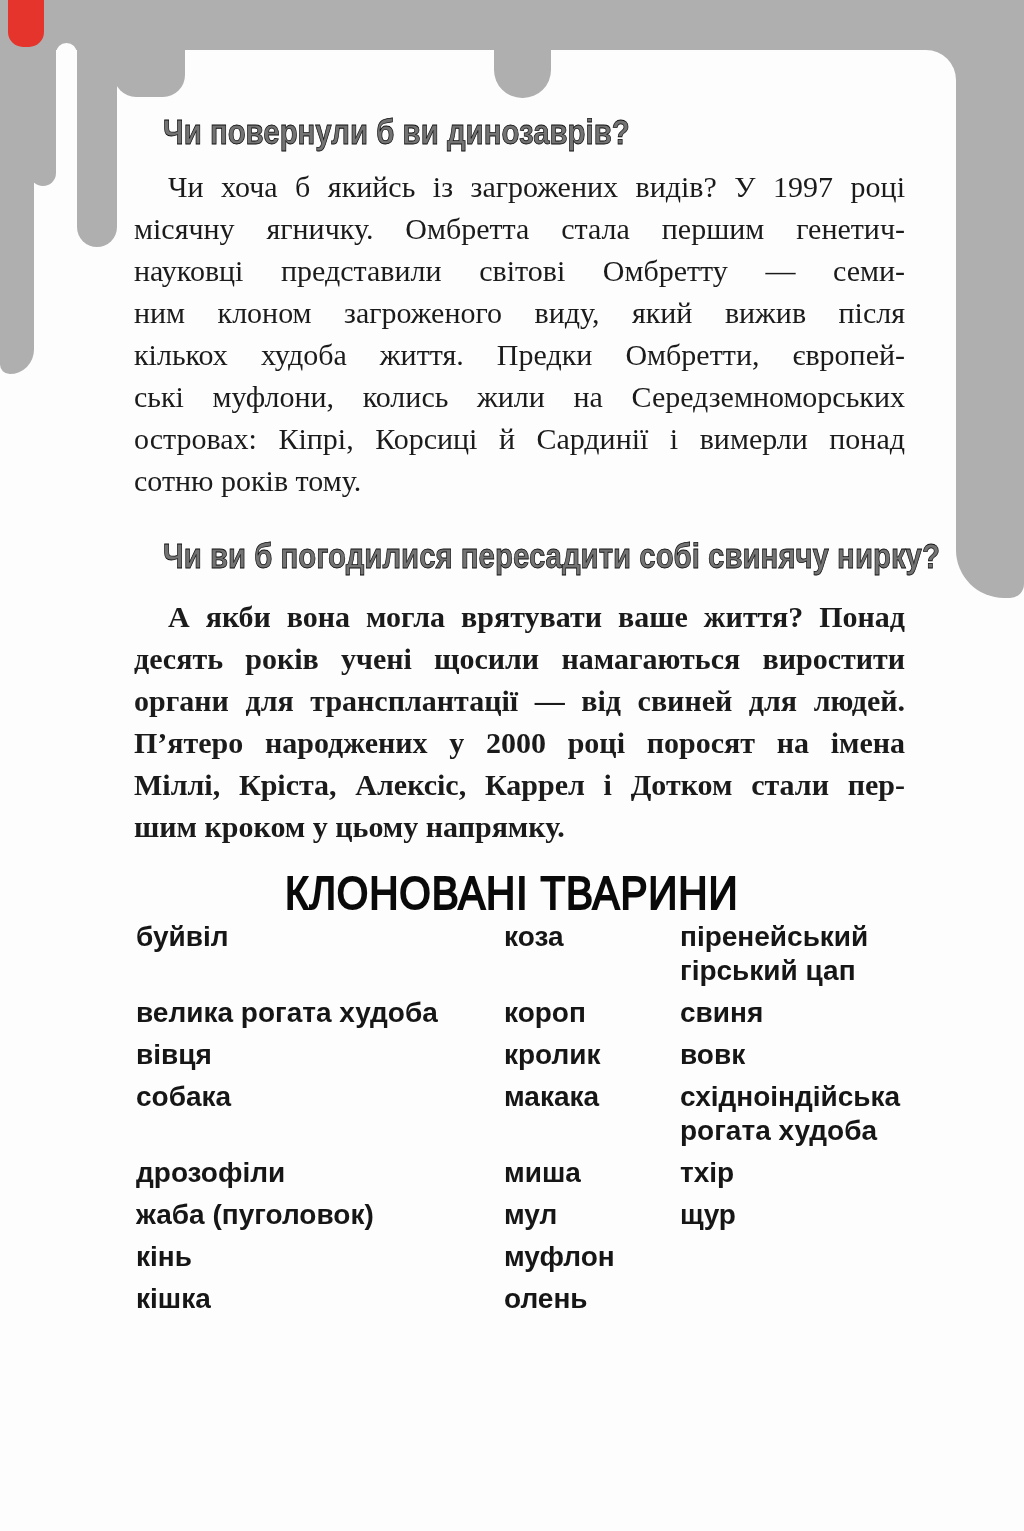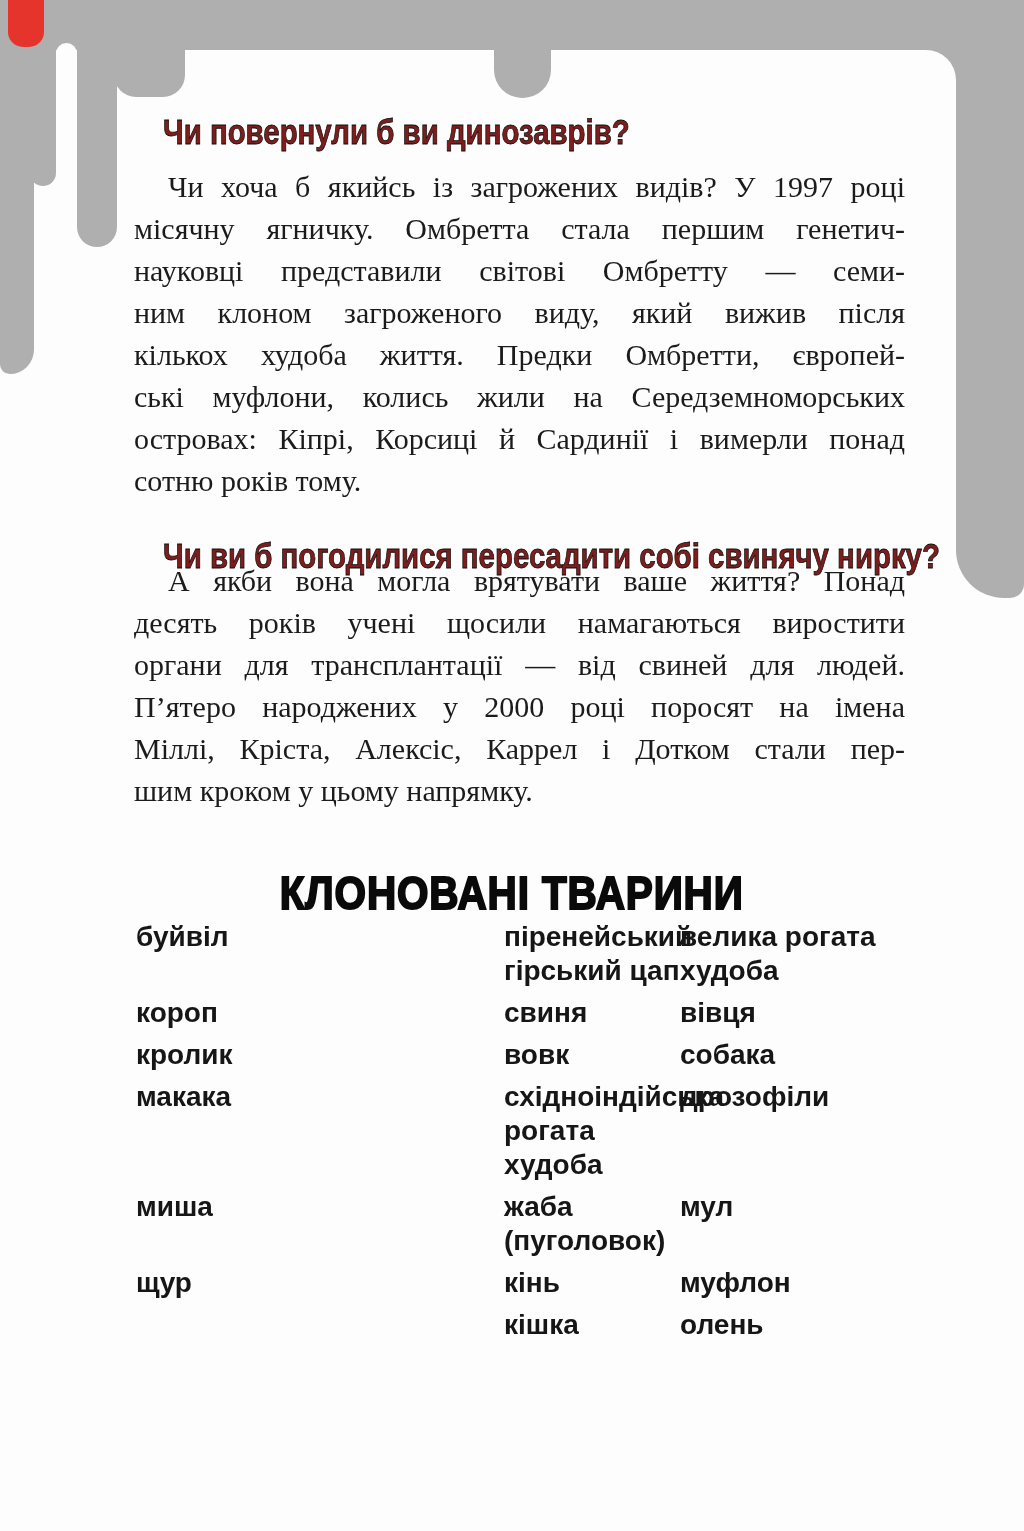--- a/index.html
+++ b/index.html
@@ -26,44 +26,44 @@
   .corner-round { position: absolute; left: 926px; top: 50px; width: 30px; height: 30px;
                   background: #fdfdfd; border-top-right-radius: 30px; }
   .white-gap   { position: absolute; left: 56px; top: 43px; width: 21px; height: 340px;
                  background: #fdfdfd; border-radius: 11px 11px 0 0; }
   .red-drip    { position: absolute; left: 8px; top: 0; width: 36px; height: 47px;
                  background: #e5342b; border-radius: 0 0 15px 15px; }
 
   
   .heading {
     position: absolute; left: 163px;
-    font-size: 35px; font-weight: bold; color: #7f1d1d;
+    font-size: 35px; font-weight: bold; color: #737373;
     white-space: nowrap; line-height: 40px;
   }
   .heading .cond {
     display: inline-block; transform: scaleX(0.84); transform-origin: 0 50%;
     -webkit-text-stroke: 0.8px #0c0c0c;
   }
   .h1 { top: 112px; }
   .h2 { top: 536px; }
 
   .para {
     position: absolute; left: 134px; width: 771px;
     font-family: "Liberation Serif", serif;
     font-size: 30px; color: #1b1b1b;
   }
   .p1 { top: 166px; }
-  .p2 { top: 560px; }
+  .p2 { top: 596px; font-weight: bold; }
   .jline { height: 42px; line-height: 42px; text-align: justify; text-align-last: justify; }
   .jline.first { text-indent: 34px; }
   .jline.last  { text-align-last: left; }
 
   .list-title {
     position: absolute; left: 0; top: 868px; width: 1024px;
-    text-align: center; font-size: 46px; font-weight: bold; color: #0a0a0a;
+    text-align: center; font-size: 46px; font-weight: normal; color: #0a0a0a;
     letter-spacing: 1px; line-height: 50px; white-space: nowrap;
   }
   .list-title .cond {
     display: inline-block; transform: scaleX(0.88); transform-origin: 50% 50%;
     -webkit-text-stroke: 2px #0a0a0a;
   }
 
   .animal-grid {
     position: absolute; left: 136px; top: 920px; width: 800px;
     display: grid; grid-template-columns: 368px 176px 256px; row-gap: 8px;
@@ -114,36 +114,38 @@
     <div class="jline">Міллі, Кріста, Алексіс, Каррел і Дотком стали пер-</div>
     <div class="jline last">шим кроком у цьому напрямку.</div>
   </div>
 
   <div class="list-title">
     <span class="cond">КЛОНОВАНІ ТВАРИНИ</span>
   </div>
 
   <div class="animal-grid">
     <div class="animal-cell">буйвіл</div>
+    <div class="animal-cell">коза</div>
     <div class="animal-cell">піренейський гірський цап</div>
 
     <div class="animal-cell">велика рогата худоба</div>
     <div class="animal-cell">короп</div>
     <div class="animal-cell">свиня</div>
 
     <div class="animal-cell">вівця</div>
     <div class="animal-cell">кролик</div>
     <div class="animal-cell">вовк</div>
 
     <div class="animal-cell">собака</div>
     <div class="animal-cell">макака</div>
     <div class="animal-cell">східноіндійська рогата худоба</div>
 
     <div class="animal-cell">дрозофіли</div>
     <div class="animal-cell">миша</div>
+    <div class="animal-cell">тхір</div>
 
     <div class="animal-cell">жаба (пуголовок)</div>
     <div class="animal-cell">мул</div>
     <div class="animal-cell">щур</div>
 
     <div class="animal-cell">кінь</div>
     <div class="animal-cell">муфлон</div>
     <div class="animal-cell"></div>
 
     <div class="animal-cell">кішка</div>

